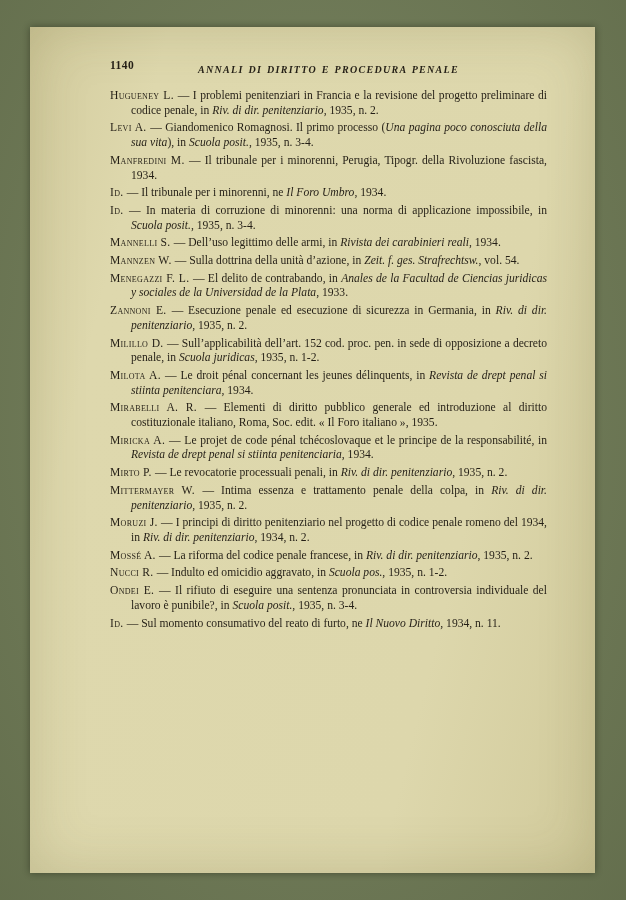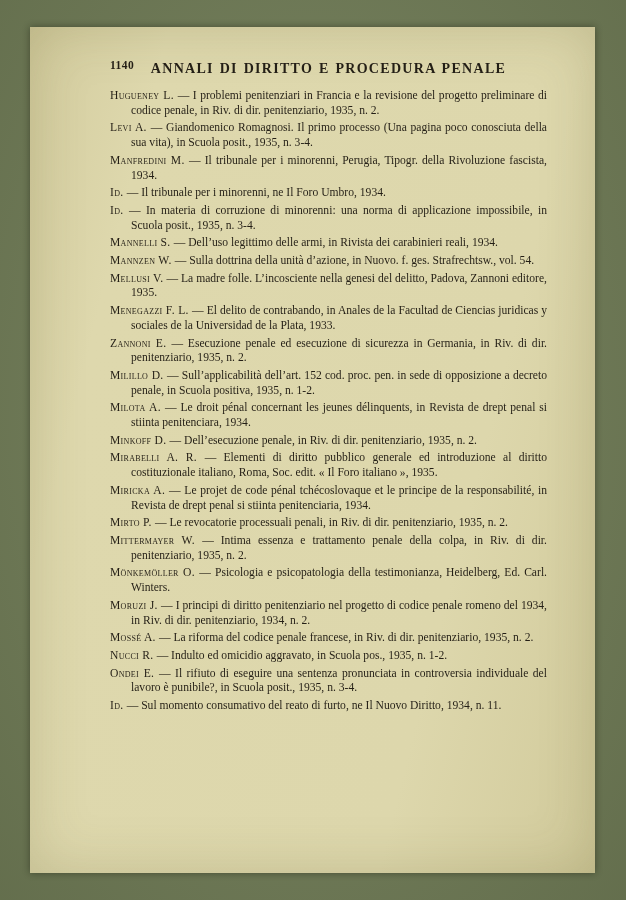--- a/index.html
+++ b/index.html
@@ -35,67 +35,65 @@
   }
   .page-number {
     position: absolute;
     left: 0;
     top: 0;
     font-size: 11.5px;
     font-weight: bold;
     letter-spacing: 0.5px;
   }
   .running-title {
-    font-size: 14px;
+    font-size: 10px;
     font-weight: bold;
     letter-spacing: 1.3px;
     word-spacing: 1px;
+    font-style: italic;
   }
   .bibliography { }
   .entry {
     margin: 0 0 3px 0;
     padding-left: 21px;
     text-indent: -21px;
     font-size: 11.6px;
     line-height: 14.7px;
     text-align: justify;
   }
   .seg-sc { font-variant: small-caps; letter-spacing: 0.3px; margin-top: 41px; }
   .seg-b  { font-weight: normal; }
-  .seg-i  { }
+  .seg-i  { font-style: italic; }
   .seg-p  { }
 </style>
 </head>
 <body>
 
 <div class="scan">
   <div class="paper">
     <div class="page-header">
       <span class="page-number">1140</span>
       <span class="running-title">ANNALI DI DIRITTO E PROCEDURA PENALE</span>
     </div>
     <div class="bibliography">
         <p class="entry"><span class="seg-sc">Hugueney L. </span><span class="seg-b">— I problemi penitenziari in Francia e la revisione del progetto preliminare di codice penale</span><span class="seg-p">, in </span><span class="seg-i">Riv. di dir. penitenziario</span><span class="seg-p">, 1935, n. 2.</span></p>
         <p class="entry"><span class="seg-sc">Levi A. </span><span class="seg-b">— Giandomenico Romagnosi. Il primo processo</span><span class="seg-p"> (</span><span class="seg-i">Una pagina poco conosciuta della sua vita</span><span class="seg-p">), in </span><span class="seg-i">Scuola posit.</span><span class="seg-p">, 1935, n. 3-4.</span></p>
         <p class="entry"><span class="seg-sc">Manfredini M. </span><span class="seg-b">— Il tribunale per i minorenni</span><span class="seg-p">, Perugia, Tipogr. della Rivoluzione fascista, 1934.</span></p>
         <p class="entry"><span class="seg-sc">Id. </span><span class="seg-b">— Il tribunale per i minorenni</span><span class="seg-p">, ne </span><span class="seg-i">Il Foro Umbro</span><span class="seg-p">, 1934.</span></p>
         <p class="entry"><span class="seg-sc">Id. </span><span class="seg-b">— In materia di corruzione di minorenni: una norma di applicazione impossibile</span><span class="seg-p">, in </span><span class="seg-i">Scuola posit.</span><span class="seg-p">, 1935, n. 3-4.</span></p>
         <p class="entry"><span class="seg-sc">Mannelli S. </span><span class="seg-b">— Dell’uso legittimo delle armi</span><span class="seg-p">, in </span><span class="seg-i">Rivista dei carabinieri reali</span><span class="seg-p">, 1934.</span></p>
-        <p class="entry"><span class="seg-sc">Mannzen W. </span><span class="seg-b">— Sulla dottrina della unità d’azione</span><span class="seg-p">, in </span><span class="seg-i">Nuovo. f. ges. Strafrechtsw.</span><span class="seg-p">, vol. 54.</span></p>
-        <p class="entry"><span class="seg-sc">Mellusi V. </span><span class="seg-b">— La madre folle. L’incosciente nella genesi del delitto</span><span class="seg-p">, Padova, Zannoni editore, 1935.</span></p>
+        <p class="entry"><span class="seg-sc">Mannzen W. </span><span class="seg-b">— Sulla dottrina della unità d’azione</span><span class="seg-p">, in </span><span class="seg-i">Zeit. f. ges. Strafrechtsw.</span><span class="seg-p">, vol. 54.</span></p>
         <p class="entry"><span class="seg-sc">Menegazzi F. L. </span><span class="seg-b">— El delito de contrabando</span><span class="seg-p">, in </span><span class="seg-i">Anales de la Facultad de Ciencias juridicas y sociales de la Universidad de la Plata</span><span class="seg-p">, 1933.</span></p>
         <p class="entry"><span class="seg-sc">Zannoni E. </span><span class="seg-b">— Esecuzione penale ed esecuzione di sicurezza in Germania</span><span class="seg-p">, in </span><span class="seg-i">Riv. di dir. penitenziario</span><span class="seg-p">, 1935, n. 2.</span></p>
-        <p class="entry"><span class="seg-sc">Milillo D. </span><span class="seg-b">— Sull’applicabilità dell’art. 152 cod. proc. pen. in sede di opposizione a decreto penale</span><span class="seg-p">, in </span><span class="seg-i">Scuola positiva</span><span class="seg-p">, 1935, n. 1-2.</span></p>
+        <p class="entry"><span class="seg-sc">Milillo D. </span><span class="seg-b">— Sull’applicabilità dell’art. 152 cod. proc. pen. in sede di opposizione a decreto penale</span><span class="seg-p">, in </span><span class="seg-i">Scuola juridicas</span><span class="seg-p">, 1935, n. 1-2.</span></p>
         <p class="entry"><span class="seg-sc">Milota A. </span><span class="seg-b">— Le droit pénal concernant les jeunes délinquents</span><span class="seg-p">, in </span><span class="seg-i">Revista de drept penal si stiinta penitenciara</span><span class="seg-p">, 1934.</span></p>
-        <p class="entry"><span class="seg-sc">Minkoff D. </span><span class="seg-b">— Dell’esecuzione penale</span><span class="seg-p">, in </span><span class="seg-i">Riv. di dir. penitenziario</span><span class="seg-p">, 1935, n. 2.</span></p>
         <p class="entry"><span class="seg-sc">Mirabelli A. R. </span><span class="seg-b">— Elementi di diritto pubblico generale ed introduzione al diritto costituzionale italiano</span><span class="seg-p">, Roma, Soc. edit. « Il Foro italiano », 1935.</span></p>
         <p class="entry"><span class="seg-sc">Miricka A. </span><span class="seg-b">— Le projet de code pénal tchécoslovaque et le principe de la responsabilité</span><span class="seg-p">, in </span><span class="seg-i">Revista de drept penal si stiinta penitenciaria</span><span class="seg-p">, 1934.</span></p>
         <p class="entry"><span class="seg-sc">Mirto P. </span><span class="seg-b">— Le revocatorie processuali penali</span><span class="seg-p">, in </span><span class="seg-i">Riv. di dir. penitenziario</span><span class="seg-p">, 1935, n. 2.</span></p>
         <p class="entry"><span class="seg-sc">Mittermayer W. </span><span class="seg-b">— Intima essenza e trattamento penale della colpa</span><span class="seg-p">, in </span><span class="seg-i">Riv. di dir. penitenziario</span><span class="seg-p">, 1935, n. 2.</span></p>
-        <p class="entry"><span class="seg-sc">Mönkemöller O. </span><span class="seg-b">— Psicologia e psicopatologia della testimonianza</span><span class="seg-p">, Heidelberg, Ed. Carl. Winters.</span></p>
         <p class="entry"><span class="seg-sc">Moruzi J. </span><span class="seg-b">— I principi di diritto penitenziario nel progetto di codice penale romeno del 1934</span><span class="seg-p">, in </span><span class="seg-i">Riv. di dir. penitenziario</span><span class="seg-p">, 1934, n. 2.</span></p>
         <p class="entry"><span class="seg-sc">Mossé A. </span><span class="seg-b">— La riforma del codice penale francese</span><span class="seg-p">, in </span><span class="seg-i">Riv. di dir. penitenziario</span><span class="seg-p">, 1935, n. 2.</span></p>
         <p class="entry"><span class="seg-sc">Nucci R. </span><span class="seg-b">— Indulto ed omicidio aggravato</span><span class="seg-p">, in </span><span class="seg-i">Scuola pos.</span><span class="seg-p">, 1935, n. 1-2.</span></p>
         <p class="entry"><span class="seg-sc">Ondei E. </span><span class="seg-b">— Il rifiuto di eseguire una sentenza pronunciata in controversia individuale del lavoro è punibile?</span><span class="seg-p">, in </span><span class="seg-i">Scuola posit.</span><span class="seg-p">, 1935, n. 3-4.</span></p>
         <p class="entry"><span class="seg-sc">Id. </span><span class="seg-b">— Sul momento consumativo del reato di furto</span><span class="seg-p">, ne </span><span class="seg-i">Il Nuovo Diritto</span><span class="seg-p">, 1934, n. 11.</span></p>
       </div>
   </div>
 </div>
 
 </body></html>

